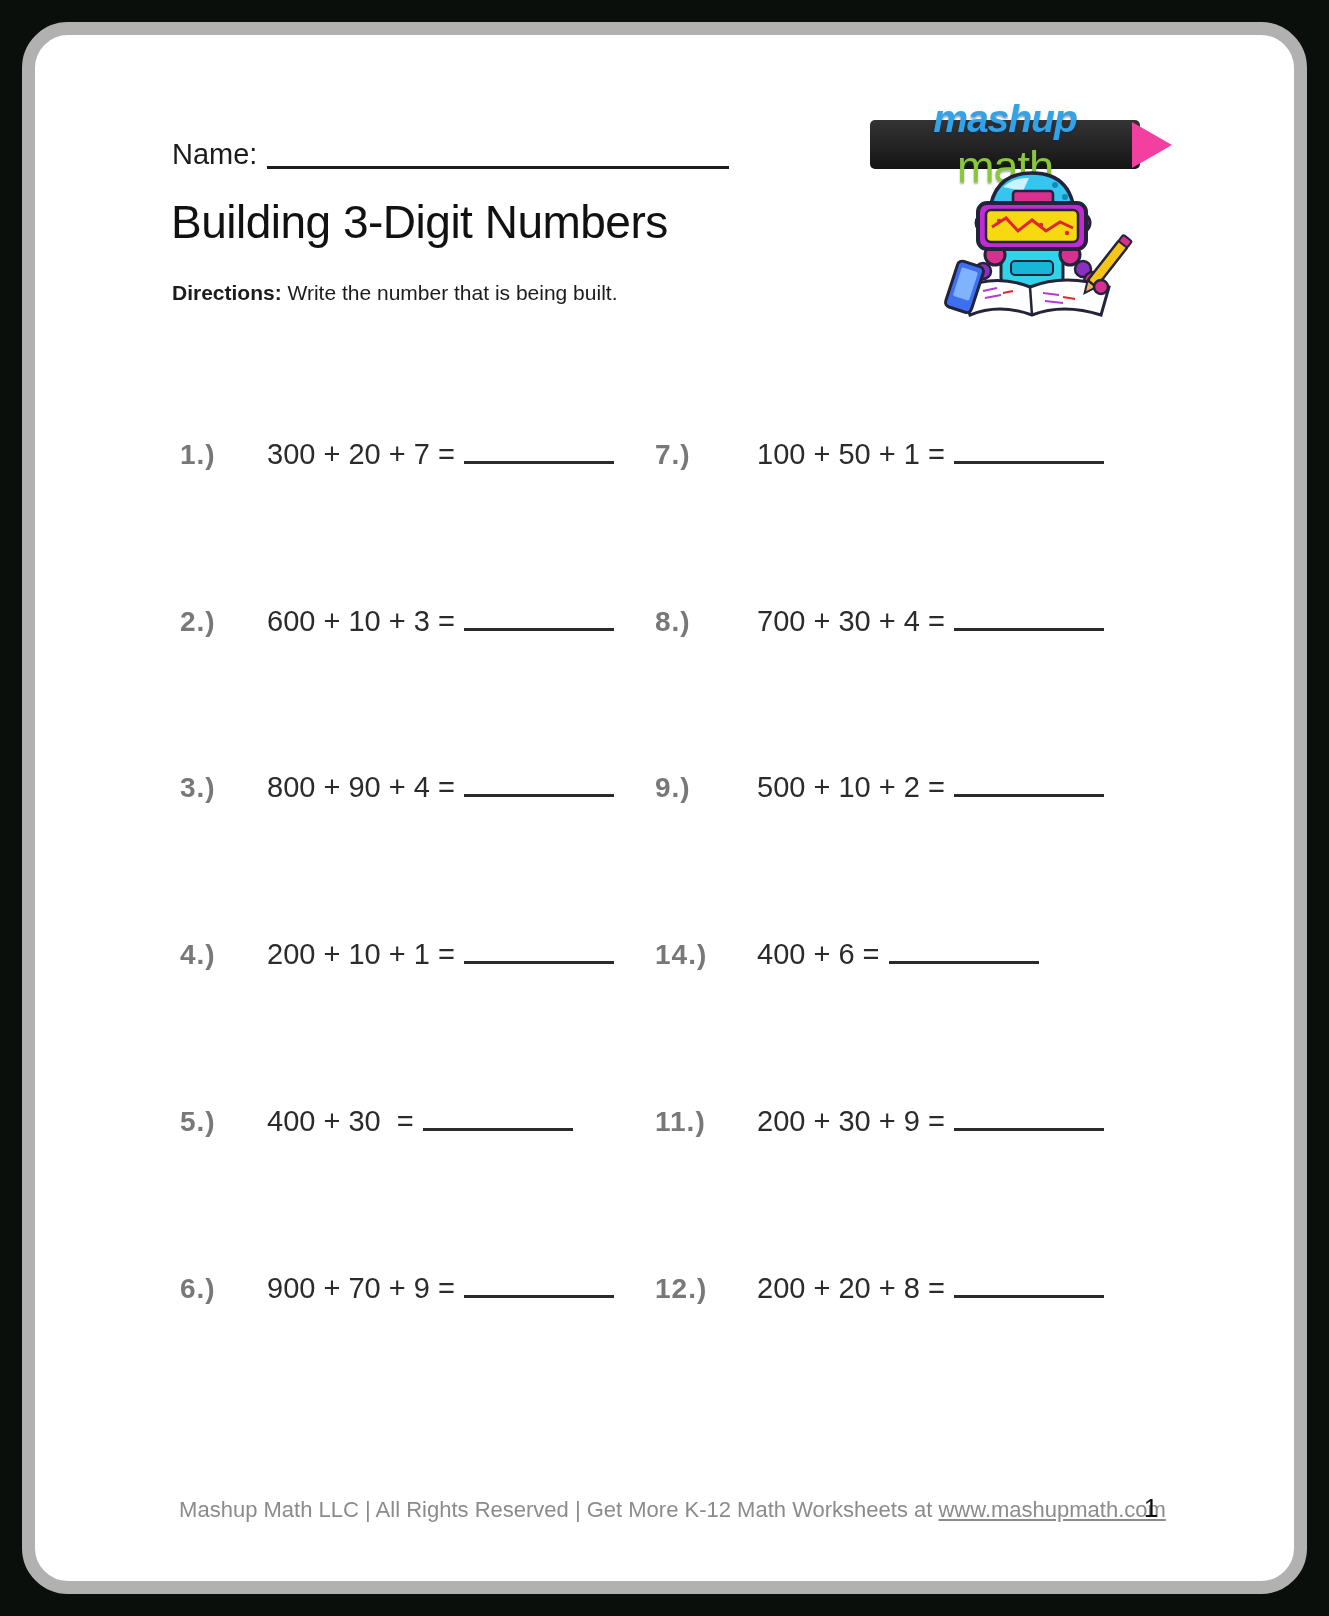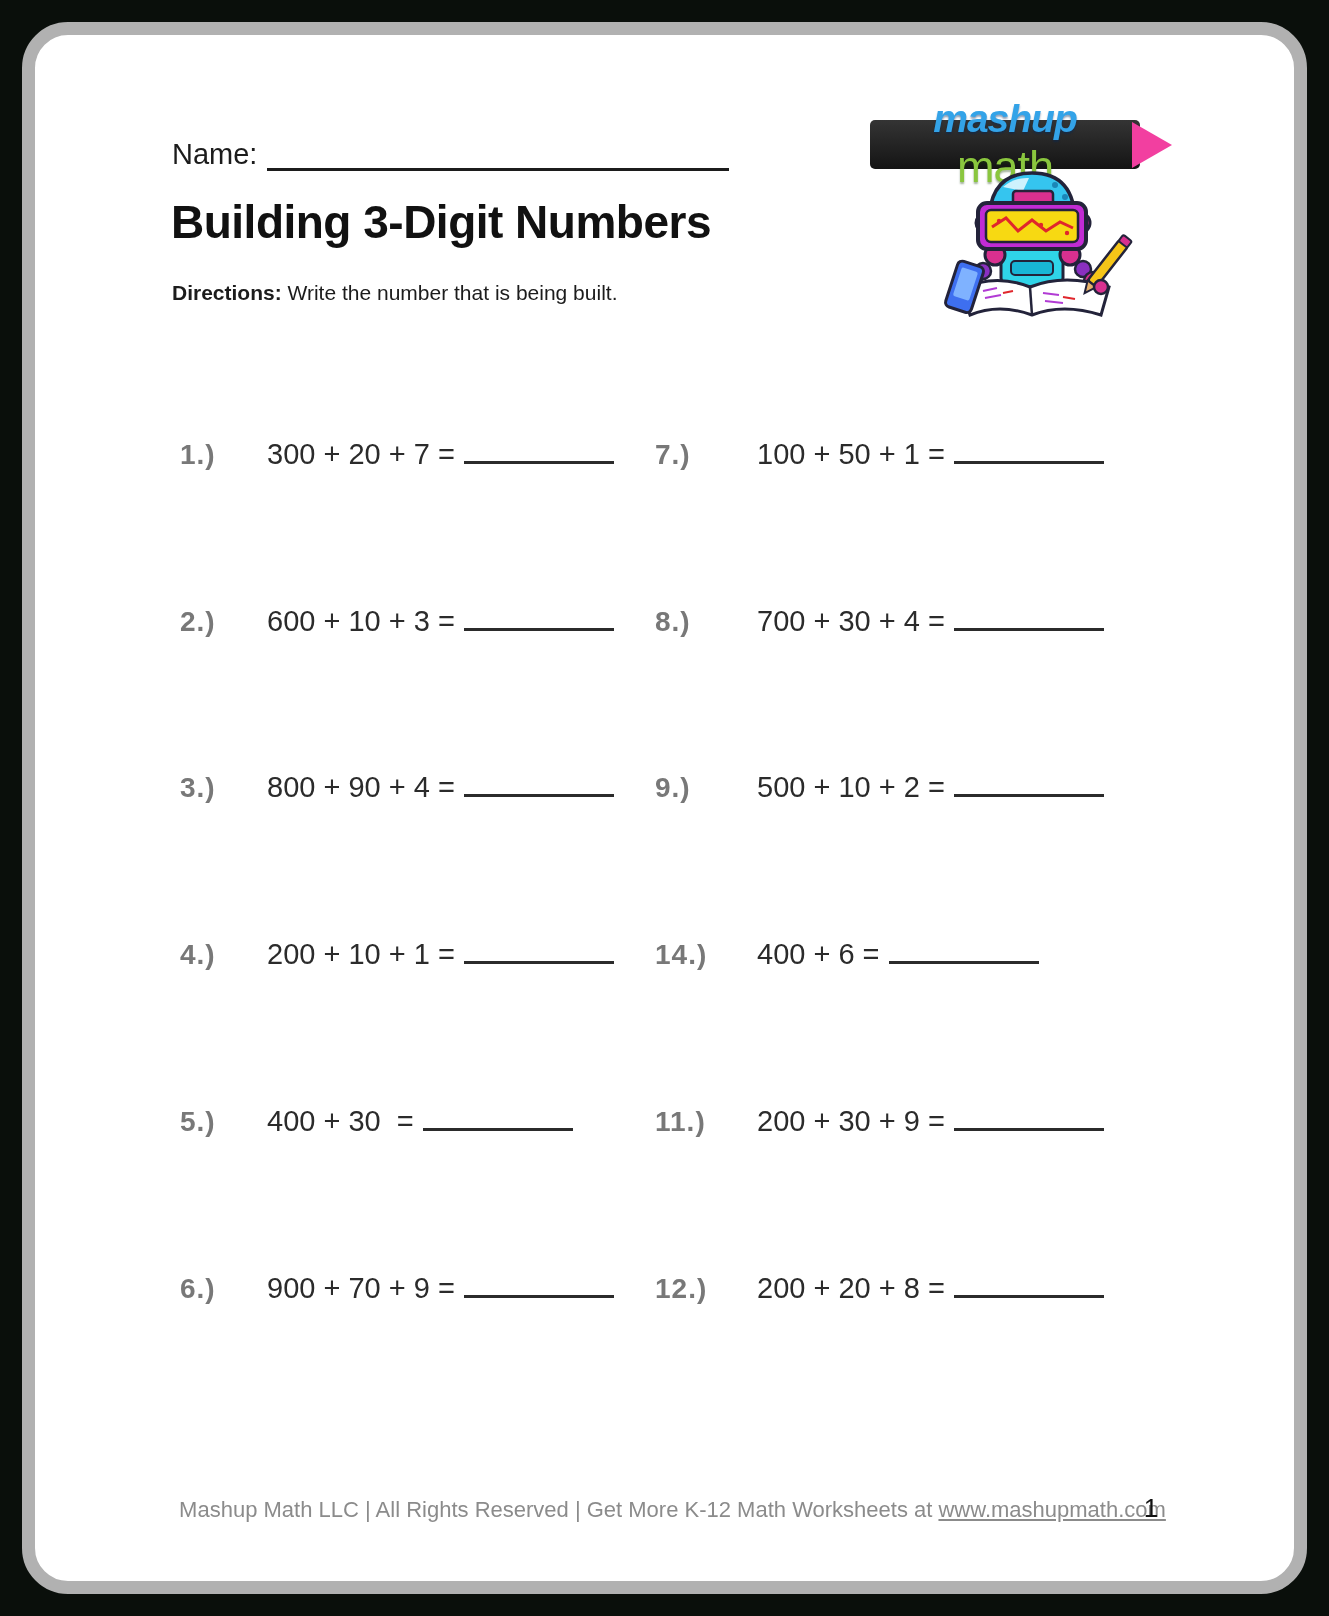--- a/index.html
+++ b/index.html
@@ -15,30 +15,30 @@
     left:22px; top:22px; right:22px; bottom:22px;
     background:#ffffff;
     border:13px solid #b1b1b1;
     border-radius:46px;
   }
   .content { position:absolute; inset:0; }
 
   
   .name-row {
     position:absolute; left:137px; top:103px;
-    display:flex; align-items:flex-end;
+    display:flex; align-items:center;
     font-size:29px; color:#1c1c1c;
   }
   .name-line {
     display:inline-block; width:462px; height:1em;
     border-bottom:3px solid #1c1c1c; margin-left:10px;
   }
   .title {
     position:absolute; left:136px; top:160px;
-    font-size:46px; font-weight:700; color:#111111;
+    font-size:46px; font-weight:400; color:#111111;
     letter-spacing:-0.5px;
   }
   .directions {
     position:absolute; left:137px; top:246px;
     font-size:21px; color:#1c1c1c;
   }
   .directions b { font-weight:700;margin-top:36px; }
 
   
   .logo-box {

